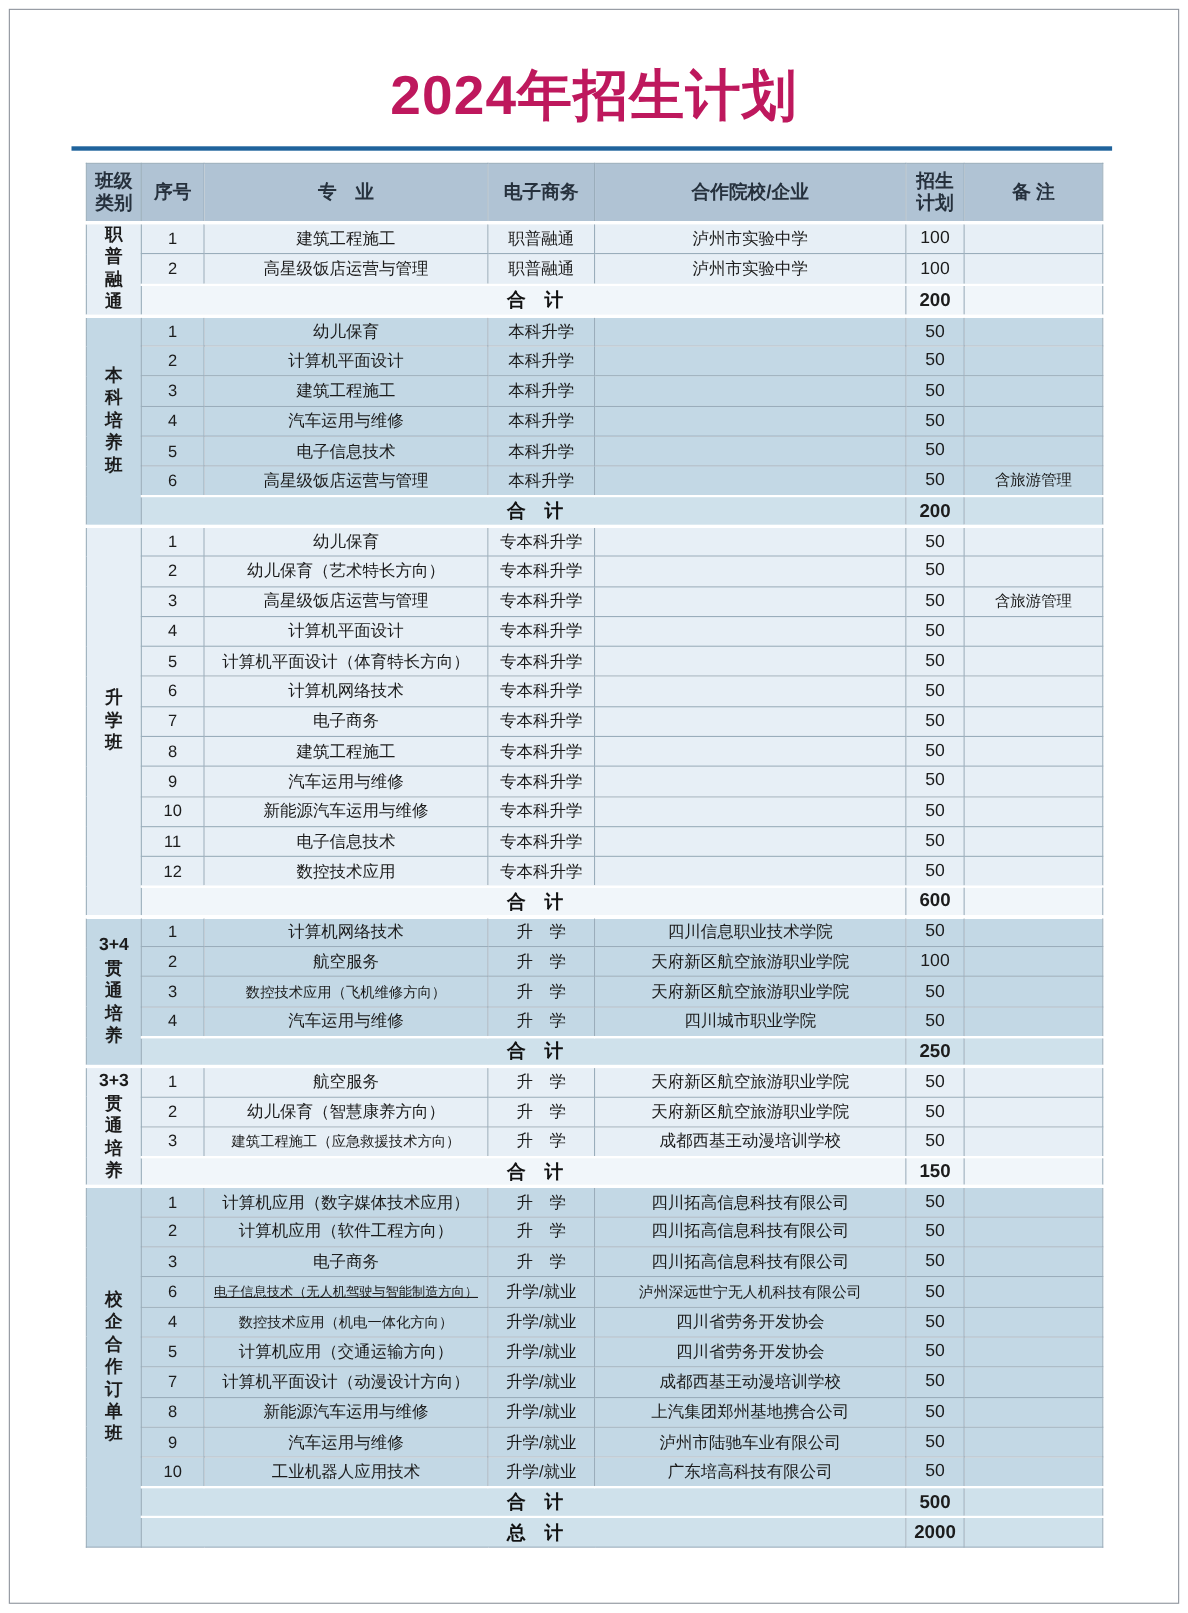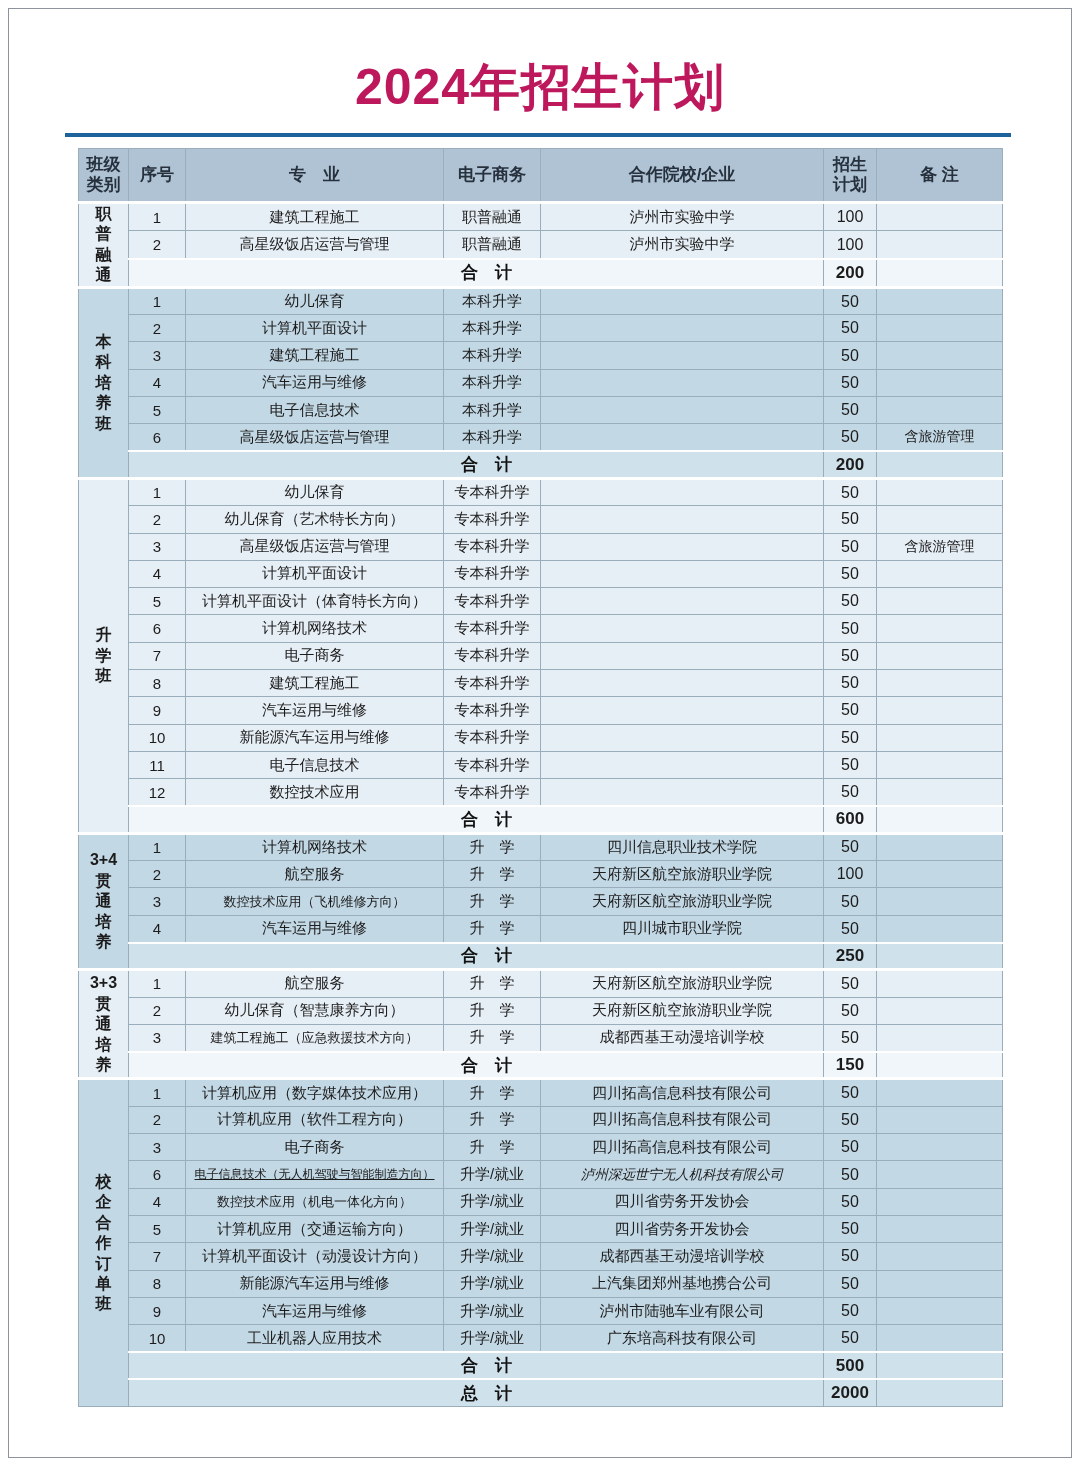--- a/index.html
+++ b/index.html
@@ -76,21 +76,21 @@
     white-space: pre-line;
     line-height: 1.28;
     font-size: 16px;
     font-weight: 600;
     padding: 0;
   }
   td.plan { font-size: 16px; }
   td.note { font-size: 14px; margin-top: 19px; }
   td.major.sm { font-size: 13px; }
   td.major.xs { font-size: 12px; text-decoration: underline; }
-  td.partner.sm { font-size: 13.5px; font-style: italic; }
+  td.partner.sm { font-size: 13.5px; }
   td.total-label {
     font-weight: bold;
     font-size: 17px;
     color: #111;
     padding-left: 23px;
   }
   td.total-val {
     font-weight: bold;
     font-size: 17px;
   }

